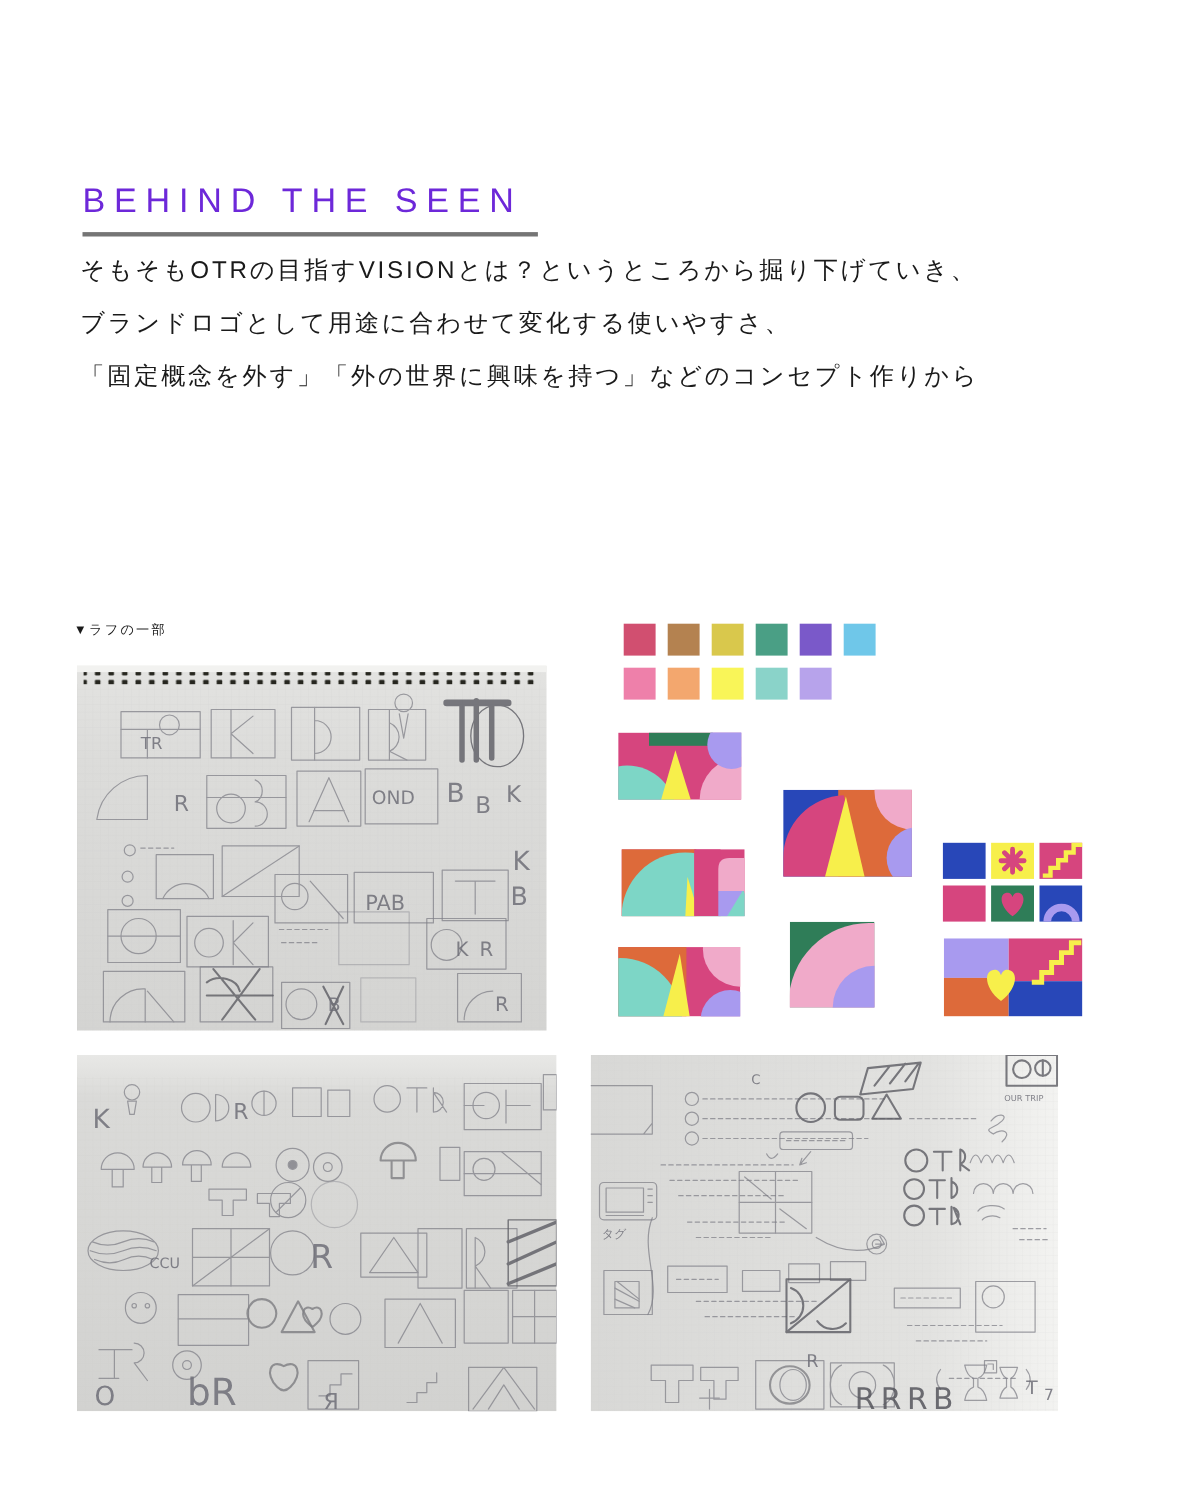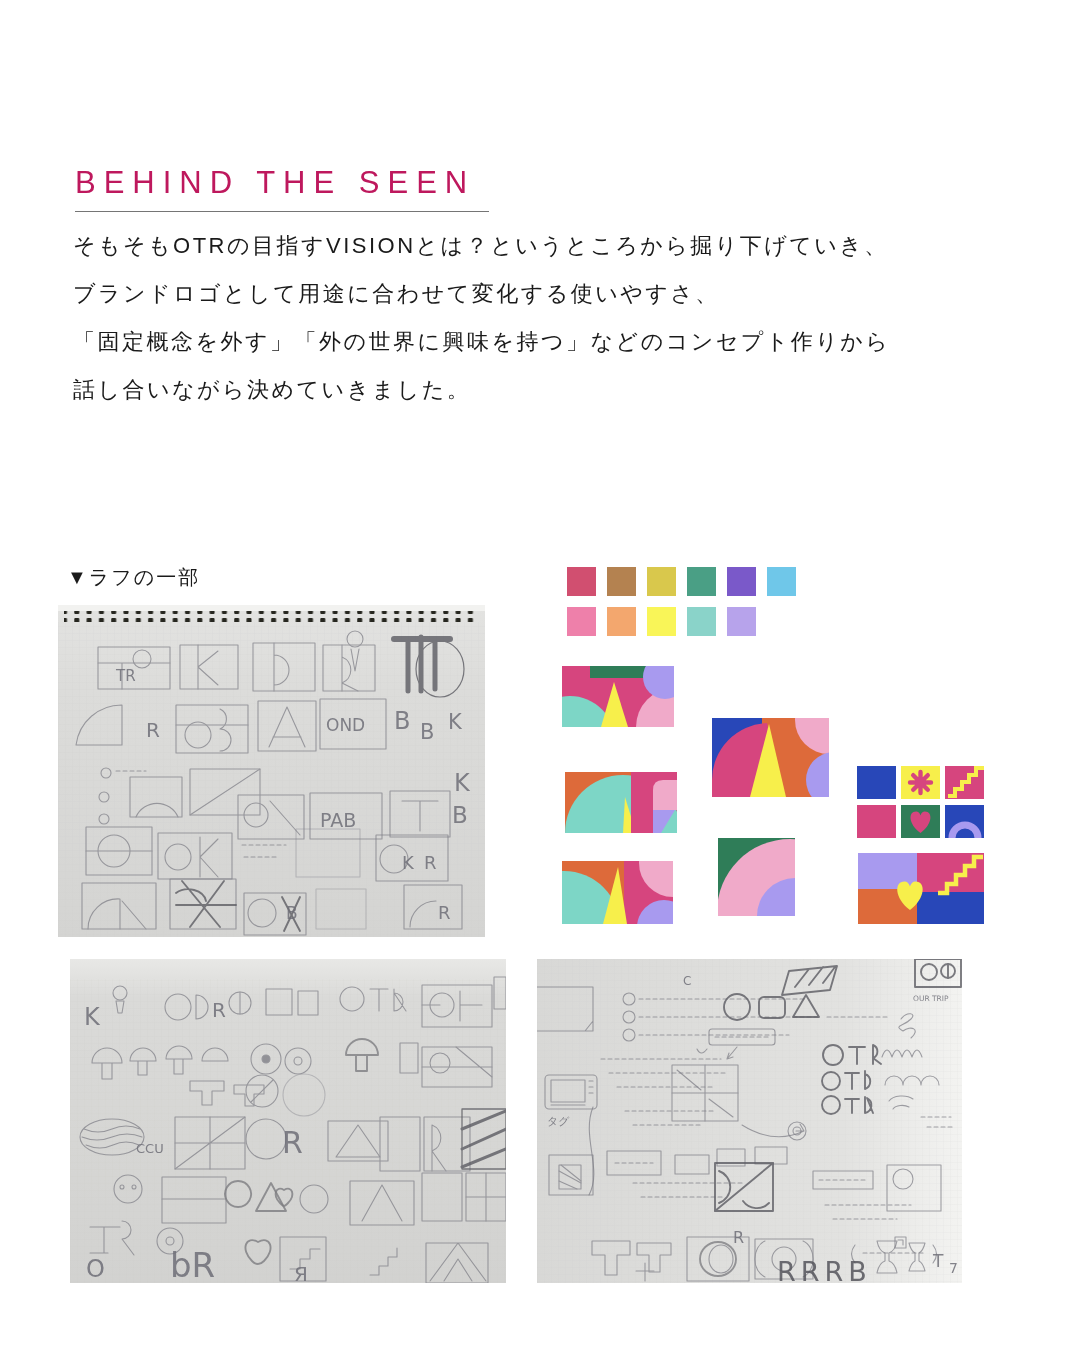--- a/index.html
+++ b/index.html
@@ -1,30 +1,30 @@
 <!DOCTYPE html>
 <html style="--c-magenta: #d6457e; --c-pink: #f0aac9; --c-lavender: #a89aef; --c-teal: #7dd6c6; --c-yellow: #f7ef4b; --c-green: #2f7d58; --c-orange: #dd6a3a; --c-blue: #2847b8;"><head>
 <meta charset="utf-8">
 <style>
   html,body{margin:0;padding:0;background:#ffffff;}
   .page{position:relative;width:1080px;height:1350px;background:#ffffff;overflow:hidden;
         font-family:"Liberation Sans","DejaVu Sans",sans-serif;color:#1a1a1a;}
   .title{position:absolute;left:75px;top:144px;display:inline-block;
-         font-size:31px;font-weight:500;letter-spacing:8px;color:#be185d;
-         padding:0 14px 10px 0;border-bottom:1px solid #000000;}
+         font-size:31px;font-weight:500;letter-spacing:8px;color:#6d28d9;
+         padding:0 14px 10px 0;border-bottom:4px solid #000000;}
   .intro{position:absolute;left:73px;top:222px;width:930px;
          font-size:22px;line-height:48px;letter-spacing:2.5px;color:#1a1a1a;}
-  .rough-label{position:absolute;left:67px;top:564px;font-size:20px;letter-spacing:2px;color:#1a1a1a;}
+  .rough-label{position:absolute;left:67px;top:564px;font-size:12px;letter-spacing:2px;color:#1a1a1a;}
   .swatch-row{position:absolute;display:flex;gap:11px;}
   #swrow1{left:567px;top:567px;}
   #swrow2{left:567px;top:607px;}
   .swatch{width:29px;height:29px;}
   .photo,.comp{position:absolute;}
   svg{display:block;}
-  #photo1{left:58px;top:605px;}
+  #photo1{left:70px;top:605px;}
   #photo2{left:70px;top:959px;}
   #photo3{left:537px;top:959px;}
   #comp1{left:562px;top:666px;}
   #comp2{left:565px;top:772px;}
   #comp3{left:562px;top:861px;}
   #comp4{left:712px;top:718px;}
   #comp5{left:718px;top:838px;}
   #comp6{left:857px;top:766px;}
   #comp7{left:858px;top:853px;}
   .pencil{stroke:#7e7e86;fill:none;stroke-width:1.1;stroke-linecap:round;stroke-linejoin:round;opacity:.72;}
@@ -36,21 +36,20 @@
 <body>
 
 <div class="page">
 
   <h1 class="title" style="border-bottom-color: rgb(117, 117, 117);">BEHIND THE SEEN</h1>
 
   <div class="intro">
     <div>そもそもOTRの目指すVISIONとは？というところから掘り下げていき、</div>
     <div>ブランドロゴとして用途に合わせて変化する使いやすさ、</div>
     <div>「固定概念を外す」「外の世界に興味を持つ」などのコンセプト作りから</div>
-    <div>話し合いながら決めていきました。</div>
   </div>
 
   <div class="rough-label">▼ラフの一部</div>
 
   <div id="swrow1" class="swatch-row">
       <div class="swatch" style="background: rgb(209, 79, 112);"></div>
       <div class="swatch" style="background: rgb(180, 130, 80);"></div>
       <div class="swatch" style="background: rgb(217, 200, 76);"></div>
       <div class="swatch" style="background: rgb(74, 159, 133);"></div>
       <div class="swatch" style="background: rgb(122, 89, 201);"></div>

